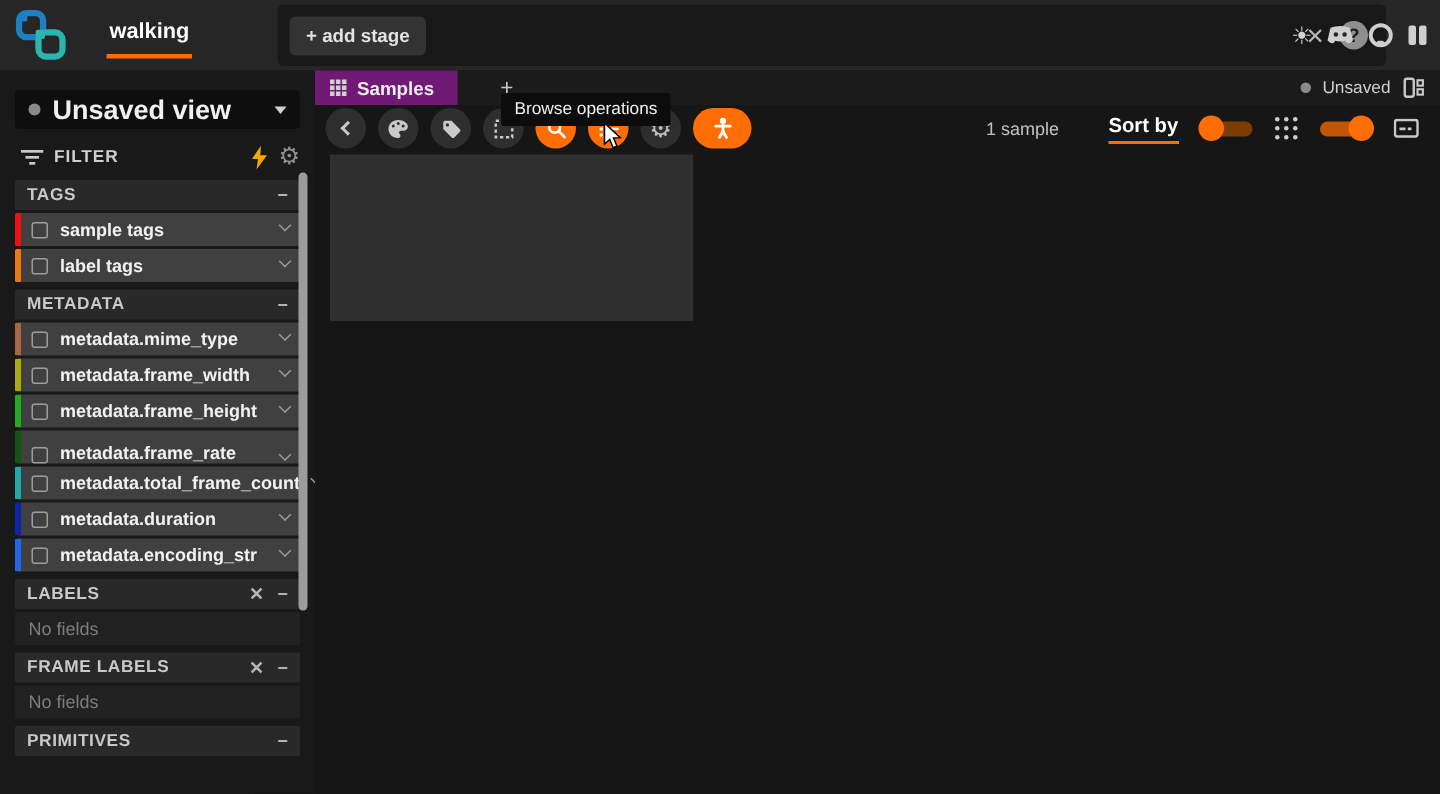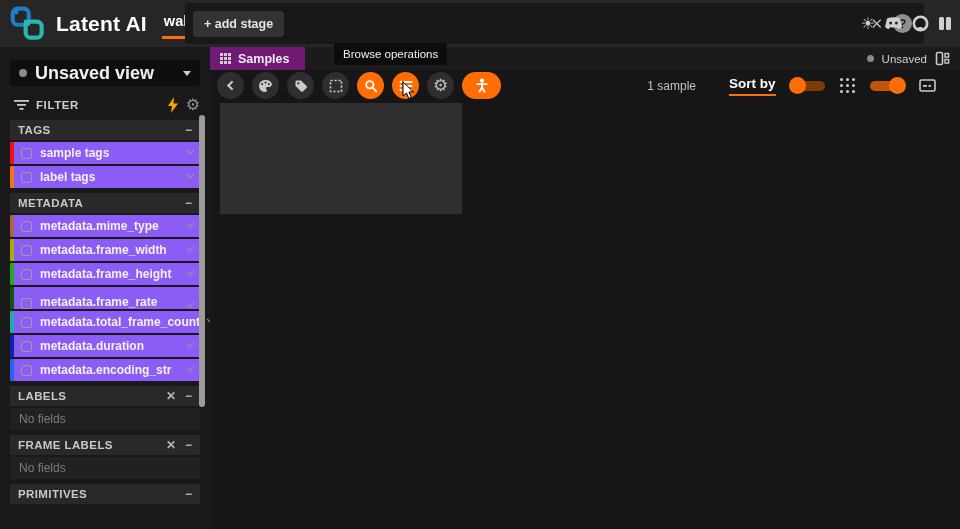--- a/index.html
+++ b/index.html
@@ -27,21 +27,21 @@
   .view-select .label{ margin-left:8px; color:#f0f0f0; font-size:18px; font-weight:bold; }
   .caret{ margin-left:auto; width:0; height:0; border-left:4.5px solid transparent; border-right:4.5px solid transparent; border-top:5px solid #cfcfcf; }
   .filter-row{ margin:9px 10px 0 14px; height:20px; display:flex; align-items:center; color:#c9c9c9; }
   .filter-label{ margin-left:7px; font-size:11.5px; font-weight:bold; letter-spacing:.6px; color:#cfcfcf; }
   .filter-actions{ margin-left:auto; display:flex; align-items:center; gap:7px; }
   .gear-glyph{ font-size:16px; color:#8f8f8f; line-height:1; cursor:pointer; }
   .section-header{ margin:5px 10px 1px; height:20px; background:#292929; display:flex; align-items:center; padding:0 8px; border-radius:1px; }
   .section-header .title{ color:#c9c9c9; font-size:11.5px; font-weight:bold; letter-spacing:.4px; }
   .section-controls{ margin-left:auto; display:flex; gap:9px; align-items:center; }
   .ctl{ color:#b5b5b5; font-size:12px; font-weight:bold; cursor:pointer; line-height:1; }
-  .field-row{ margin:2px 10px; height:22px; background:#8b5cf6; border-left:4px solid #555; display:flex; align-items:center; padding:0 7px; gap:8px; border-radius:1px; cursor:pointer; }
+  .field-row{ margin:2px 10px; height:22px; background:#404040; border-left:4px solid #555; display:flex; align-items:center; padding:0 7px; gap:8px; border-radius:1px; cursor:pointer; }
   .checkbox{ width:11px; height:11px; border:1.5px solid #9d9d9d; border-radius:2px; flex:none; }
   .field-label{ color:#f2f2f2; font-size:12px; font-weight:bold; white-space:nowrap; }
   .chev{ margin-left:auto; width:6px; height:6px; border-right:1.8px solid #9a9a9a; border-bottom:1.8px solid #9a9a9a; transform:rotate(45deg) translate(-2px,-2px); flex:none; }
   .empty-row{ margin:2px 10px; height:22px; background:#212121; display:flex; align-items:center; padding:0 9px; border-radius:1px; }
   .empty-row span{ color:#7d7d7d; font-size:12px; }
   .side-scrollbar{ position:absolute; left:199px; top:68px; width:6px; height:292px; background:#9c9c9c; border-radius:3px; }
 
   
   .main{ position:absolute; left:210px; top:47px; width:750px; height:482px; background:#161616; }
   .tab-bar{ height:23px; background:#1b1b1b; display:flex; align-items:center; }
@@ -52,48 +52,47 @@
   .add-tab{ margin-left:28px; color:#c4c4c4; font-size:15px; cursor:pointer; }
   .tab-right{ margin-left:auto; display:flex; align-items:center; gap:8px; padding-right:10px; }
   .status-dot{ width:7px; height:7px; border-radius:50%; background:#8a8a8a; }
   .status-text{ color:#cfcfcf; font-size:11.5px; }
 
   .toolbar{ height:31px; display:flex; align-items:center; padding-left:7px; gap:8px; }
   .tbtn{ width:27px; height:27px; border-radius:50%; background:#2e2e2e; display:flex; align-items:center; justify-content:center; cursor:pointer; flex:none; }
   .tbtn.orange{ background:var(--accent); }
   .tbtn.wide{ width:39px; border-radius:14px; }
   .back-chev{ width:7px; height:7px; border-left:2px solid #c9c9c9; border-bottom:2px solid #c9c9c9; transform:rotate(45deg) translate(1px,-1px); }
-  .toolbar-right{ margin-left:auto; display:flex; align-items:center; gap:15px; padding-right:24px; }
+  .toolbar-right{ margin-left:auto; display:flex; align-items:center; gap:15px; padding-right:14px; }
   .sample-count{ color:#c2c2c2; font-size:12px; }
   .sort-by{ color:#fff; font-size:13.5px; font-weight:bold; padding-bottom:3px; border-bottom:2px solid var(--accent); cursor:pointer; margin-left:18px; }
   .toggle{ position:relative; width:34px; height:10px; border-radius:5px; cursor:pointer; }
   .toggle .knob{ position:absolute; top:-4px; width:17px; height:17px; border-radius:50%; background:var(--accent); }
   .toggle.off{ background:#7c3c02; } .toggle.off .knob{ left:-2px; }
   .toggle.on{ background:#c05503; } .toggle.on .knob{ right:-2px; }
   .dots9{ display:grid; grid-template-columns:repeat(3,3.5px); grid-gap:2.5px; cursor:pointer; }
   .dots9 i{ width:3.5px; height:3.5px; background:#cdcdcd; border-radius:50%; }
 
   .grid-area{ position:relative; }
   .sample-tile{ position:absolute; left:10px; top:2px; width:242px; height:111px; background:#2f2f2f; cursor:pointer; }
 
   
-  .tooltip{ position:absolute; left:334px; top:43px; background:#0c0c0c; color:#f0f0f0; font-size:11.5px; padding:5px 9px; border-radius:2px; z-index:50; white-space:nowrap; }
+  .tooltip{ position:absolute; left:334px; top:62px; background:#0c0c0c; color:#f0f0f0; font-size:11.5px; padding:5px 9px; border-radius:2px; z-index:50; white-space:nowrap; }
   .cursor{ position:absolute; left:402px; top:81px; z-index:60; pointer-events:none; }
 </style>
 </head>
 <body>
 
 <div class="header">
   <svg class="logo" viewBox="0 0 30 30">
     <rect x="3" y="3" width="13" height="13" rx="4" fill="none" stroke="#1f7fc4" stroke-width="3.4"></rect>
     <rect x="13.5" y="13.5" width="13" height="13" rx="4" fill="none" stroke="#2ab5ae" stroke-width="3.4"></rect>
     <rect x="12" y="12" width="5" height="5" rx="1" fill="#2ab5ae"></rect>
     <rect x="3" y="3" width="4.5" height="4.5" rx="1" fill="#1f7fc4"></rect>
   </svg>
-  <div class="app-title">Latent AI</div>
   <div class="dataset">walking</div>
 
   <div class="viewbar">
     <div class="add-stage">+ add stage</div>
     <div class="viewbar-right">
       <span class="vb-close">✕</span>
       <span class="vb-help">?</span>
     </div>
   </div>
 

